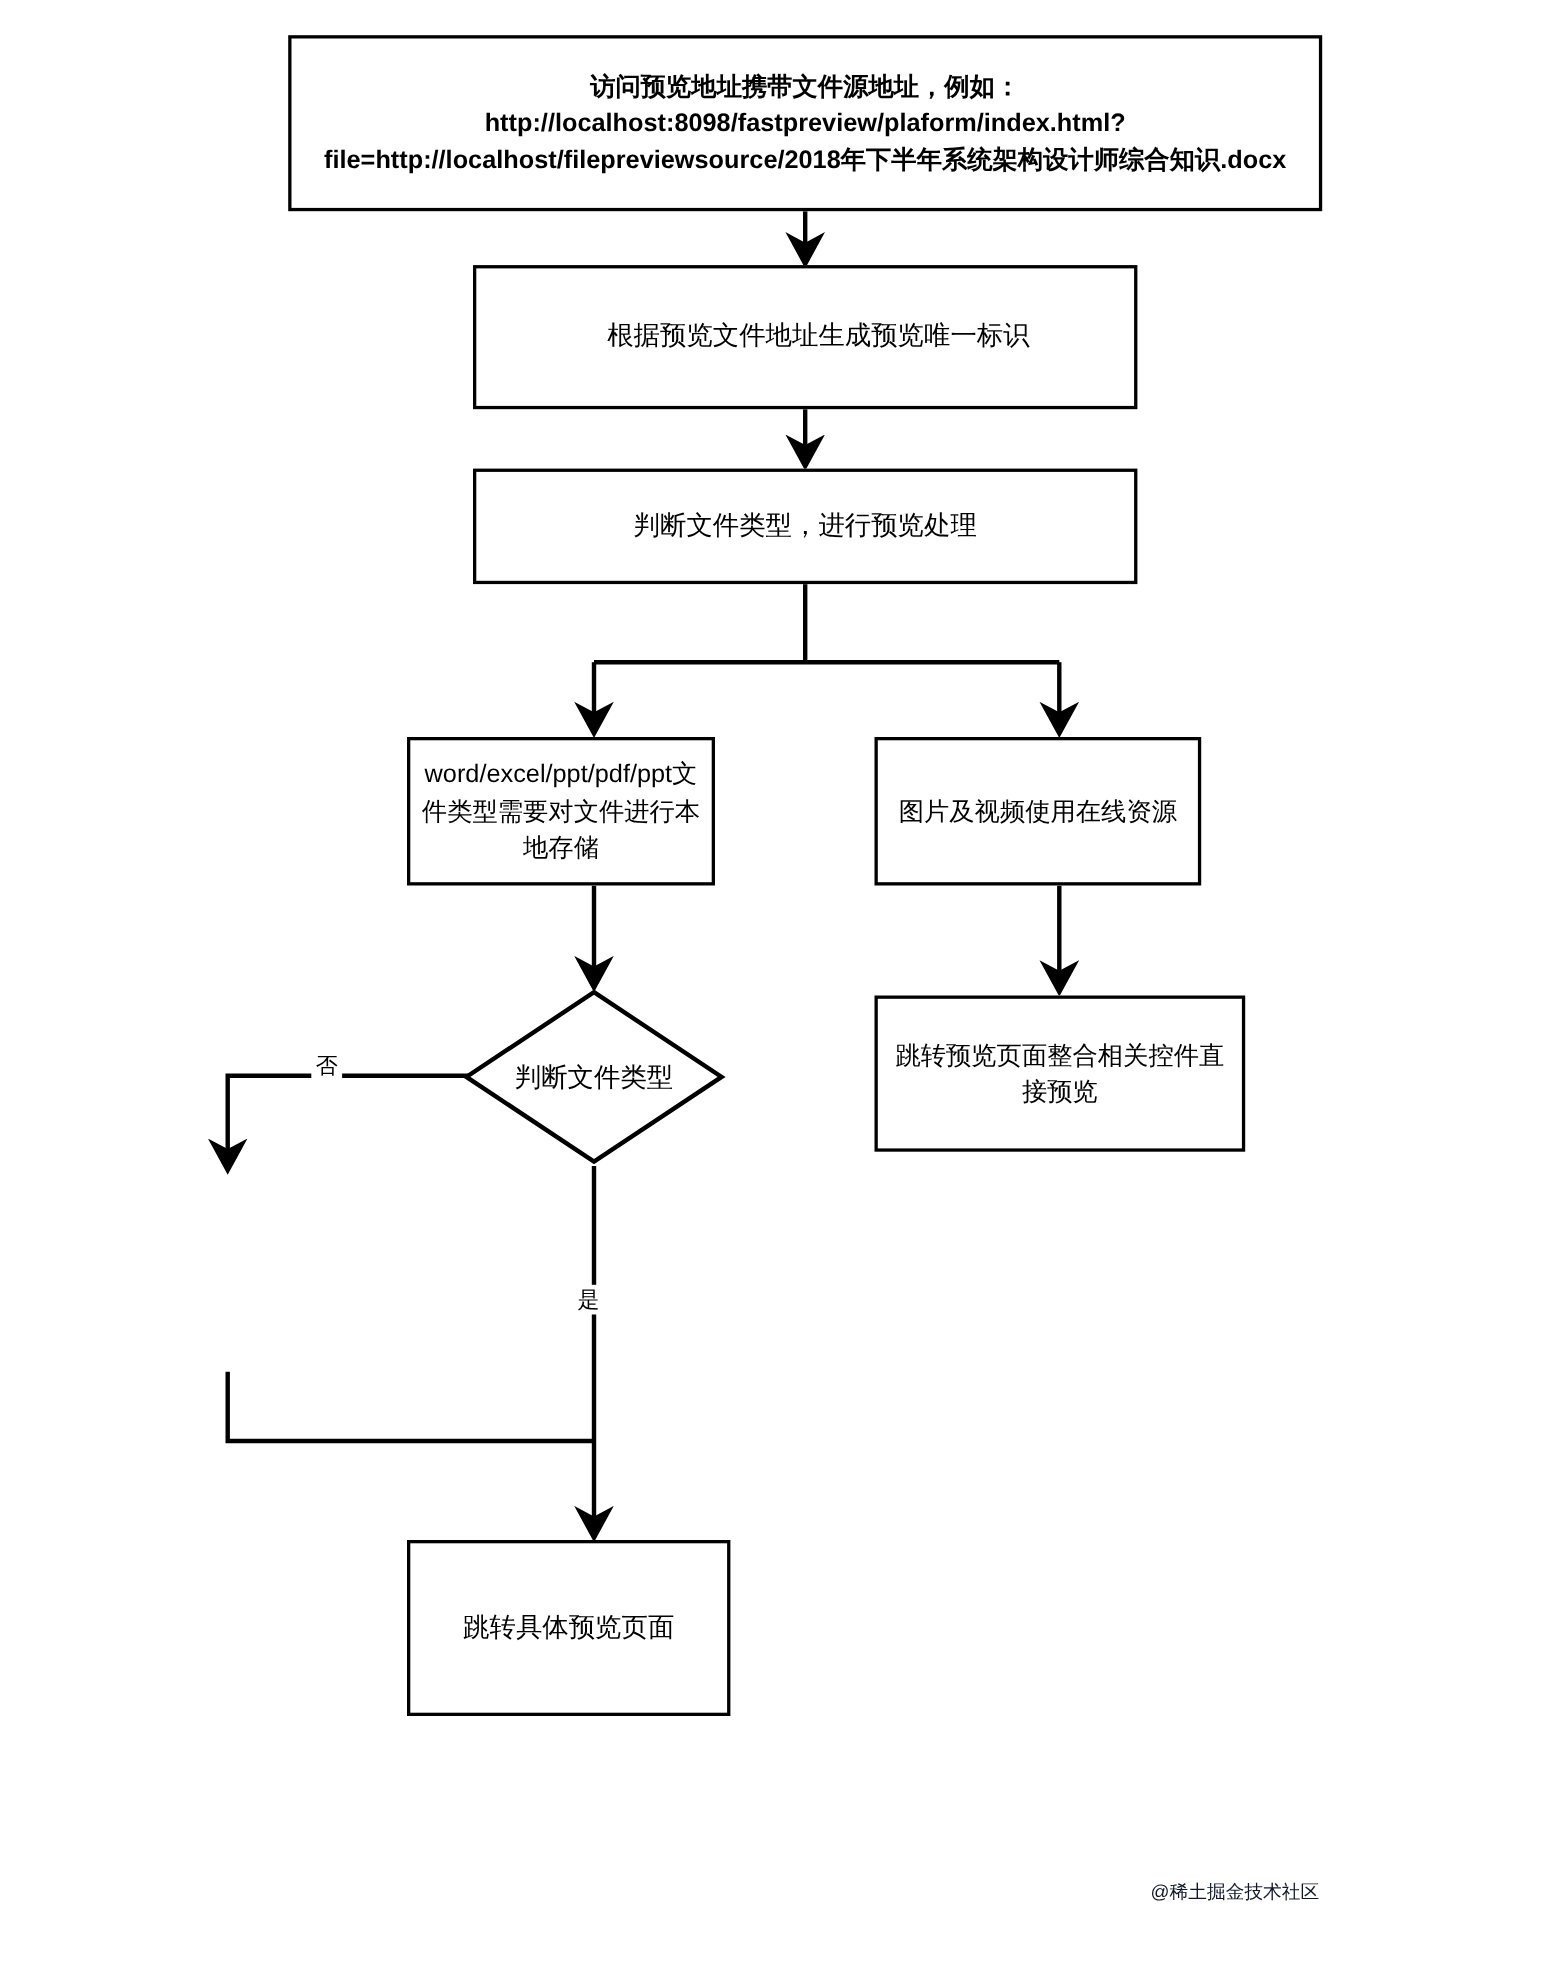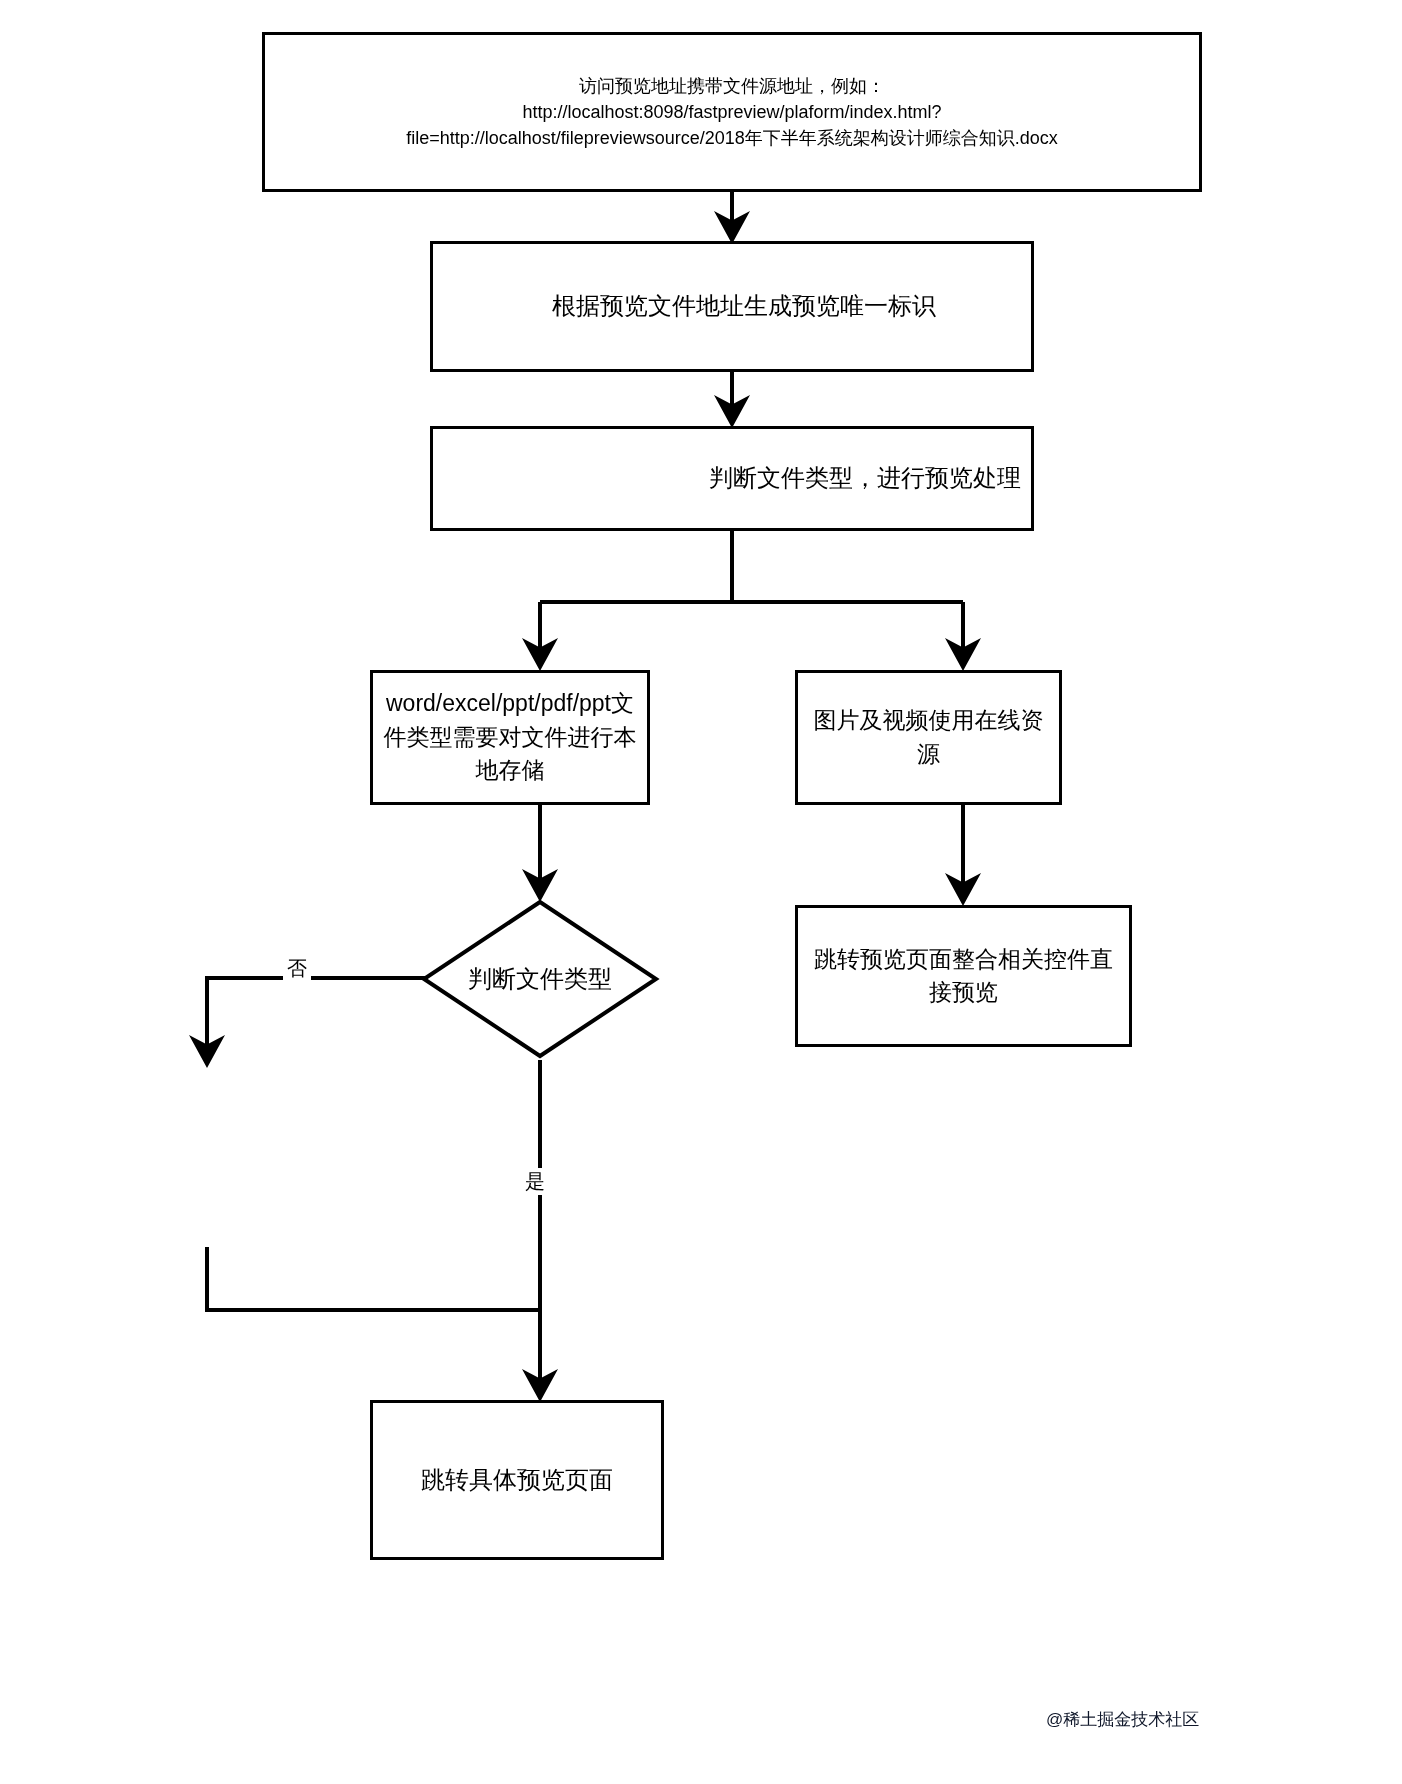--- a/index.html
+++ b/index.html
@@ -35,21 +35,21 @@
     justify-content: center;
     text-align: center;
     color: #000000;
     line-height: 1.45;
   }
   .node .txt {
     display: block;
     padding: 0 10px;
     white-space: pre-line;
   }
-  .n-start { font-size: 18px; }
+  .n-start { font-size: 23px; font-weight: bold; }
   .n-proc  { font-size: 24px; }
   .n-small { font-size: 23px; }
 
   .diamond-wrap {
     position: absolute;
   }
   .diamond-wrap svg {
     position: absolute;
     left: 0;
     top: 0;
@@ -117,29 +117,29 @@
   <div class="node n-start" style="left:262px; top:32px; width:940px; height:160px;">
     <span class="txt">访问预览地址携带文件源地址，例如：
 http://localhost:8098/fastpreview/plaform/index.html?
 file=http://localhost/filepreviewsource/2018年下半年系统架构设计师综合知识.docx</span>
   </div>
 
   <div class="node n-proc" style="left:430px; top:241px; width:604px; height:131px;padding-left:24px;">
     <span class="txt">根据预览文件地址生成预览唯一标识</span>
   </div>
 
-  <div class="node n-proc" style="left:430px; top:426px; width:604px; height:105px;justify-content:flex-end;">
+  <div class="node n-proc" style="left:430px; top:426px; width:604px; height:105px;">
     <span class="txt">判断文件类型，进行预览处理</span>
   </div>
 
   <div class="node n-small" style="left:370px; top:670px; width:280px; height:135px;">
     <span class="txt">word/excel/ppt/pdf/ppt文件类型需要对文件进行本地存储</span>
   </div>
 
-  <div class="node n-small" style="left:795px; top:670px; width:267px; height:135px;">
+  <div class="node n-small" style="left:795px; top:670px; width:297px; height:135px;">
     <span class="txt">图片及视频使用在线资源</span>
   </div>
 
   <div class="node n-small" style="left:795px; top:905px; width:337px; height:142px;">
     <span class="txt">跳转预览页面整合相关控件直接预览</span>
   </div>
 
   <div class="diamond-wrap" style="left:420px; top:898px; width:240px; height:162px;">
     <svg width="240" height="162" viewBox="0 0 240 162" xmlns="http://www.w3.org/2000/svg">
       <polygon points="120,4 236,81 120,158 4,81" fill="#ffffff" stroke="#000000" stroke-width="4"></polygon>

